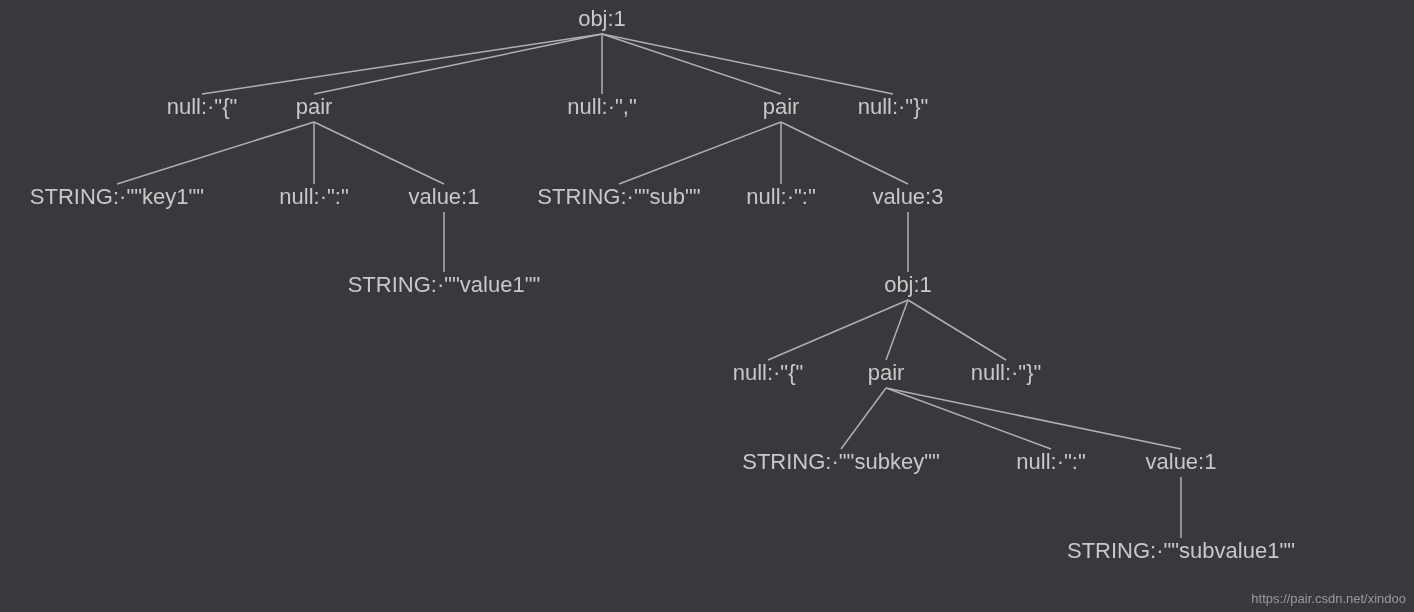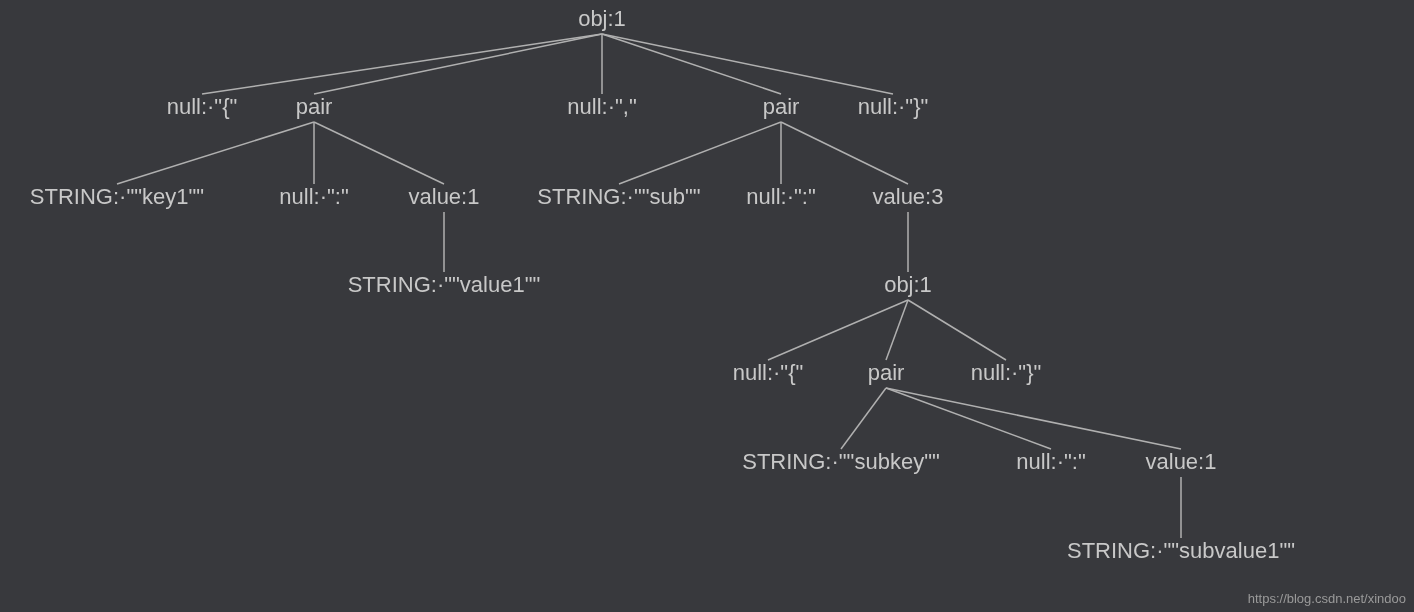--- a/index.html
+++ b/index.html
@@ -47,13 +47,13 @@
     <text x="908" y="198" class="node-label">value:3</text>
     <text x="908" y="286" class="node-label">obj:1</text>
     <text x="768" y="374" class="node-label">null:·"{"</text>
     <text x="886" y="374" class="node-label">pair</text>
     <text x="1006" y="374" class="node-label">null:·"}"</text>
     <text x="841" y="463" class="node-label">STRING:·""subkey""</text>
     <text x="1051" y="463" class="node-label">null:·":"</text>
     <text x="1181" y="463" class="node-label">value:1</text>
     <text x="1181" y="552" class="node-label">STRING:·""subvalue1""</text>
   </svg>
-<div class="watermark">https://blog.csdn.net/xindoo</div>
+<div class="watermark">https://pair.csdn.net/xindoo</div>
 
 </body></html>

